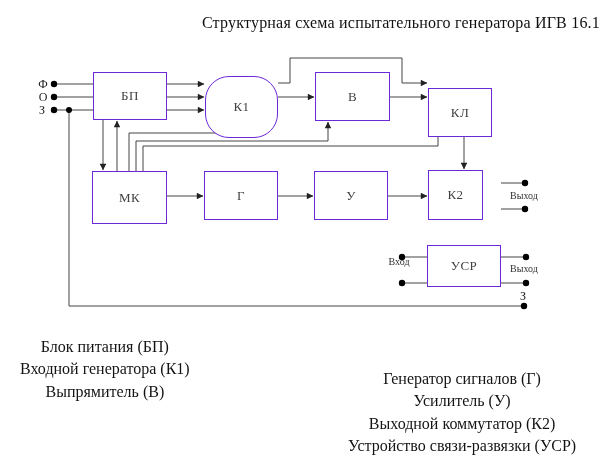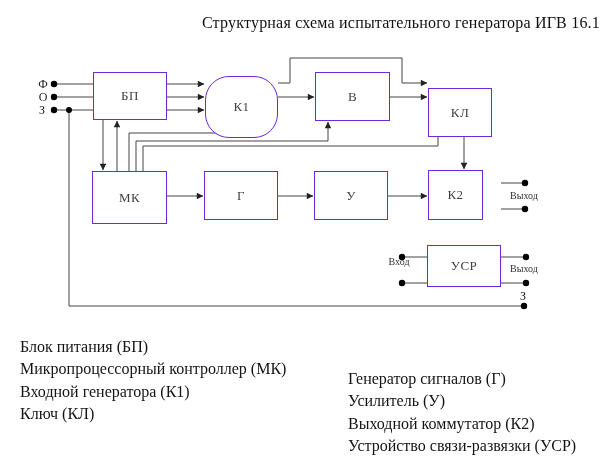--- a/index.html
+++ b/index.html
@@ -42,21 +42,21 @@
   #t-f   { left: 43px;  top: 84px; }
   #t-o   { left: 43px;  top: 97px; }
   #t-z   { left: 42px;  top: 110px; }
   #t-vhod     { left: 399px; top: 262px; }
   #t-vyhod-k2 { left: 524px; top: 196px; }
   #t-vyhod-usr{ left: 524px; top: 269px; }
   #t-z-ground { left: 523px; top: 296px; }
   .legend {
     position: absolute; top: 336px; font-size: 16px; color: #141414;
   }
-  .legend .row { height: 22.4px; line-height: 22.4px; white-space: nowrap; }
+  .legend .row { height: 22.4px; line-height: 22.4px; white-space: nowrap; text-align: center; }
   #legend-left  { left: 20px; }
   #legend-right { left: 348px; margin-top: 32px; }
 </style>
 </head>
 <body>
 
 <div class="page">
 
   <div class="title">Структурная схема испытательного генератора ИГВ 16.1</div>
 
@@ -155,23 +155,22 @@
     <div class="term" id="t-z">З</div>
     <div class="term small" id="t-vhod">Вход</div>
     <div class="term small" id="t-vyhod-k2">Выход</div>
     <div class="term small" id="t-vyhod-usr">Выход</div>
     <div class="term" id="t-z-ground">З</div>
 
   </div>
 
   <div class="legend" id="legend-left">
     <div class="row">Блок питания (БП)</div>
-    <div class="row">Микропроцессорный контроллер (МК)</div>
     <div class="row">Входной генератора (К1)</div>
-    <div class="row">Ключ (КЛ)</div>
+    <div class="row">Выпрямитель (В)</div>
   </div>
   <div class="legend" id="legend-right">
     <div class="row">Генератор сигналов (Г)</div>
     <div class="row">Усилитель (У)</div>
     <div class="row">Выходной коммутатор (К2)</div>
     <div class="row">Устройство связи-развязки (УСР)</div>
   </div>
 
 </div>
 

